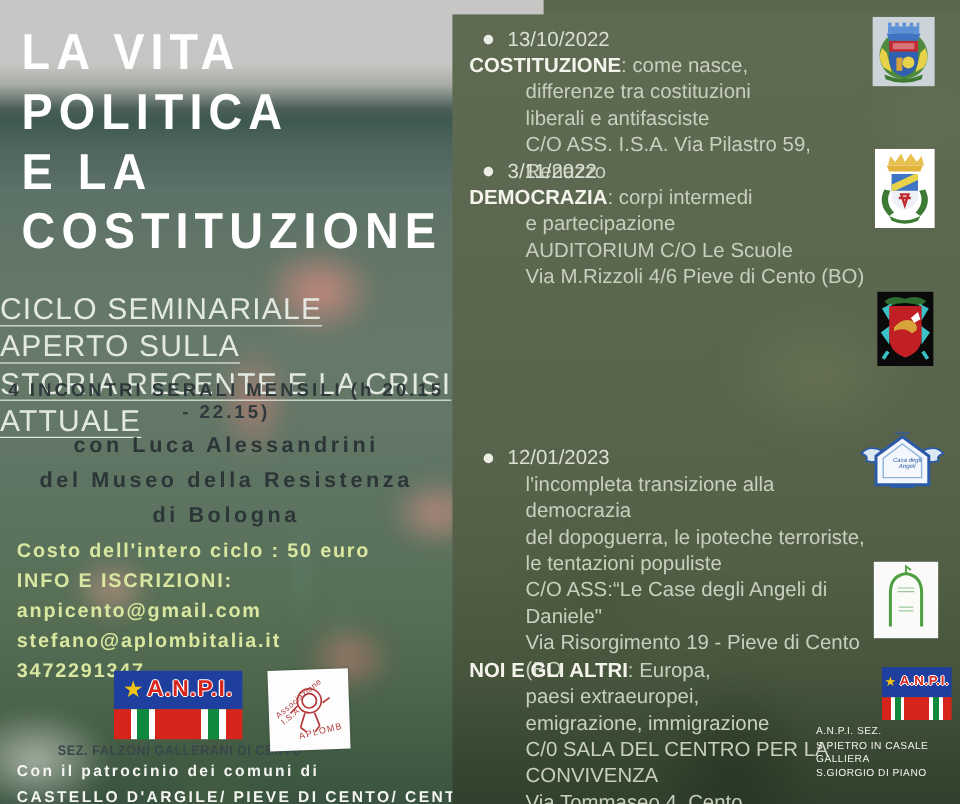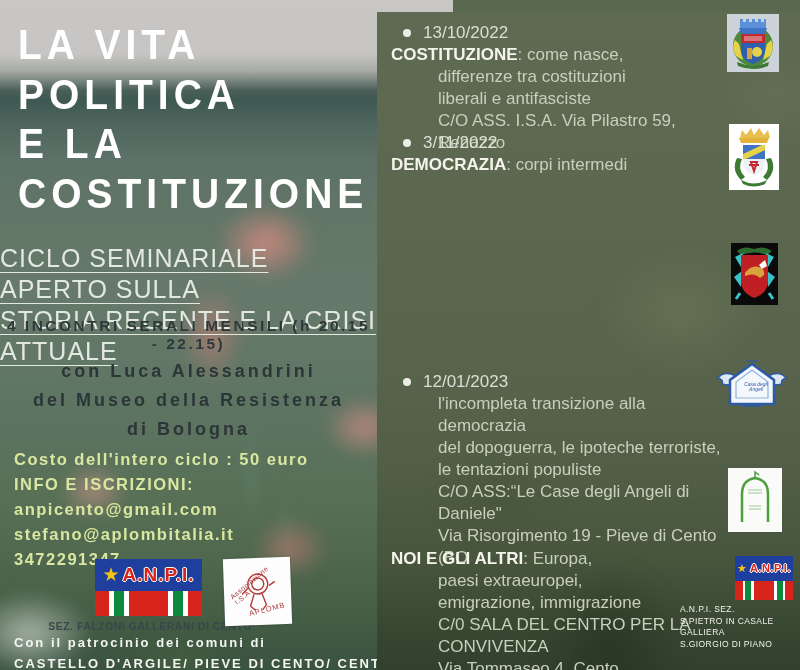--- a/index.html
+++ b/index.html
@@ -149,20 +149,23 @@
 liberali e antifasciste
 C/O ASS. I.S.A. Via Pilastro 59, Renazzo</div>
     </div>
 
     <div class="event" style="top:120px">
       <div class="event-date-row">
           <span class="event-bullet"></span>
           <span>3/11/2022</span>
         </div>
       <div><span class="event-title">DEMOCRAZIA</span><span class="event-suffix">: corpi intermedi</span></div>
+      <div class="event-body">e partecipazione
+AUDITORIUM C/O Le Scuole
+Via M.Rizzoli 4/6 Pieve di Cento (BO)</div>
     </div>
 
 
     <div class="event" style="top:359px">
       <div class="event-date-row">
           <span class="event-bullet"></span>
           <span>12/01/2023</span>
         </div>
       <div class="event-body">l'incompleta transizione alla democrazia
 del dopoguerra, le ipoteche terroriste,

